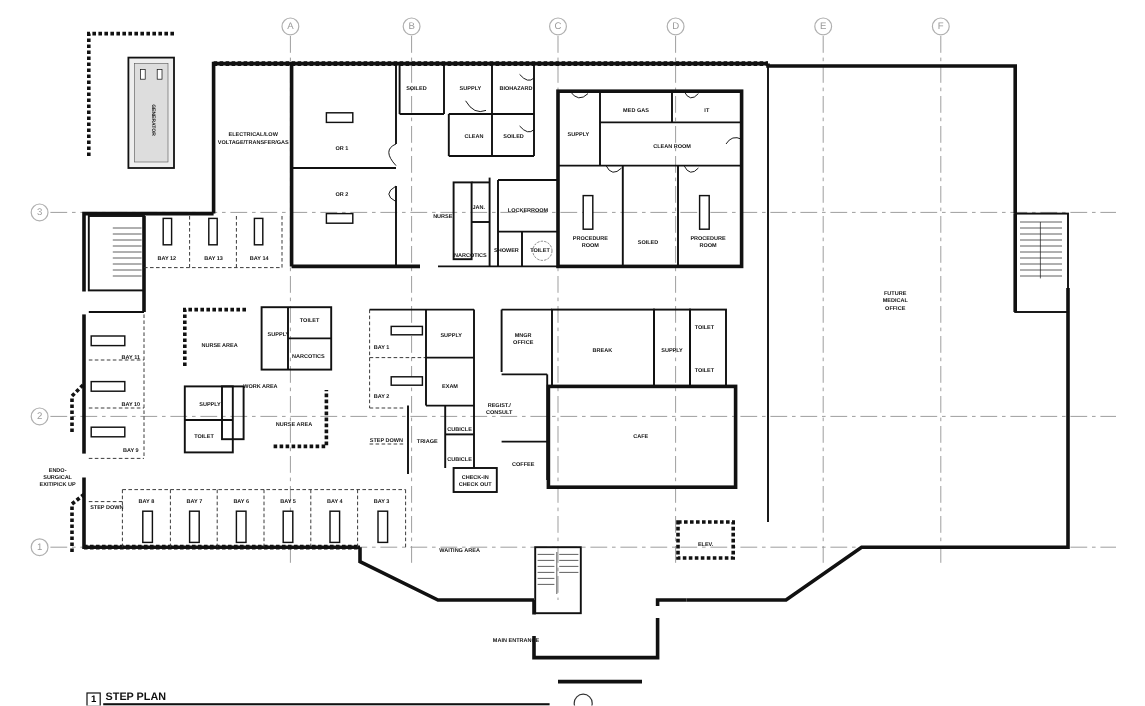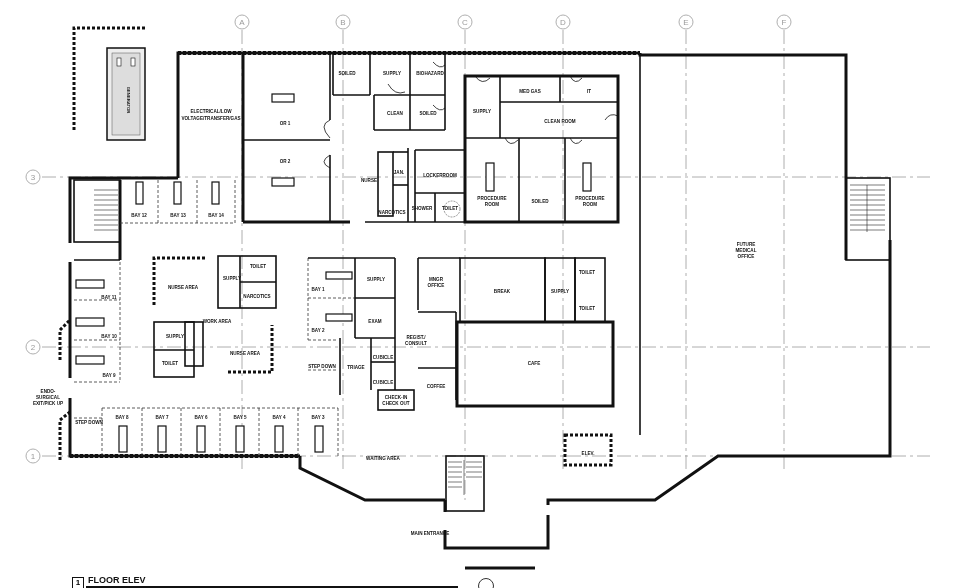--- a/index.html
+++ b/index.html
@@ -381,15 +381,15 @@
     <text class="lbl" x="279" y="419">BAY 4</text>
     <text class="lbl" x="318" y="419">BAY 3</text>
 
     <text class="lbl" x="383" y="460">WAITING AREA</text>
     <text class="lbl" x="588" y="455">ELEV.</text>
     <text class="lbl" x="430" y="535">MAIN ENTRANCE</text>
   </g>
 </svg>
 
 <div class="title-num">1</div>
-<div class="title-text">FLOOR ELEV</div>
+<div class="title-text">STEP PLAN</div>
 <div class="title-line"></div>
 <div class="north"></div>
 
 </body></html>

